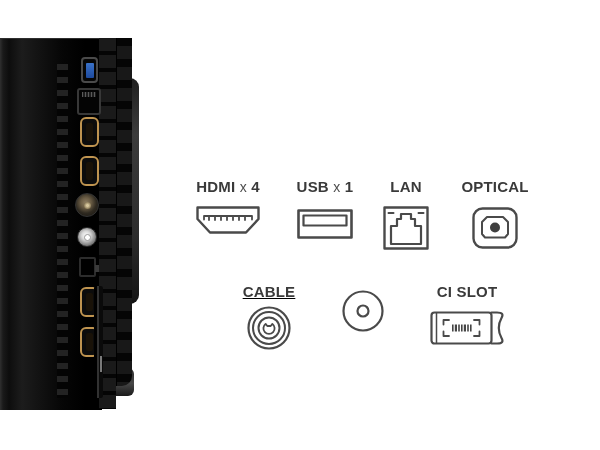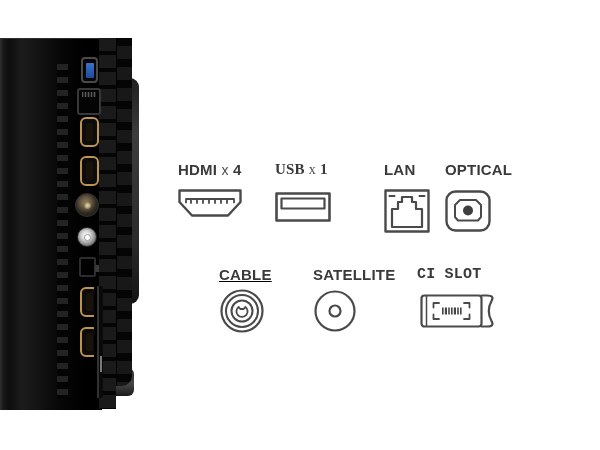--- a/index.html
+++ b/index.html
@@ -47,32 +47,32 @@
         display:flex;align-items:center;justify-content:center;}
   .sat-dot{width:5px;height:5px;border-radius:50%;background:#fff;border:1px solid #999;}
   .optical-port{left:79px;top:219px;width:17px;height:20px;background:#000;
         border:2px solid #2c2c2c;border-radius:2px;}
   .optical-nub{position:absolute;right:-5px;top:6px;width:4px;height:7px;background:#3a3a3a;}
   .ci-groove{left:94px;top:248px;width:9px;height:112px;border-radius:2px;
         background:linear-gradient(90deg,#000 0 3px,#323232 3px 5px,#0a0a0a 5px 100%);}
   .ci-highlight{position:absolute;right:1px;bottom:26px;width:2px;height:16px;background:#7a7a7a;}
 
   
-  .port-item{position:absolute;width:100px;}
+  .port-item{position:absolute;width:100px;text-align:center;margin-top:17px;}
   .port-label{font-size:15px;font-weight:bold;color:#3a3a3a;letter-spacing:0.2px;white-space:nowrap;}
   .port-label .x{font-weight:normal;color:#4f4f4f;font-size:14px;}
   .icon-wrap{display:block;}
   .icon-wrap svg{display:inline-block;}
   #pi-hdmi{left:178px;top:161px;}      #pi-hdmi .icon-wrap{margin-top:11px;}
-  #pi-usb{left:275px;top:161px;font-family:Liberation Serif, serif;}       #pi-usb .icon-wrap{margin-top:14px;}
-  #pi-lan{left:384px;top:161px;}       #pi-lan .icon-wrap{margin-top:11px;}
+  #pi-usb{left:275px;top:161px;}       #pi-usb .icon-wrap{margin-top:14px;}
+  #pi-lan{left:356px;top:161px;}       #pi-lan .icon-wrap{margin-top:11px;}
   #pi-optical{left:445px;top:161px;}   #pi-optical .icon-wrap{margin-top:12px;}
   #pi-cable{left:219px;top:266px;text-decoration:underline;}     #pi-cable .icon-wrap{margin-top:5px;}
   #pi-satellite{left:313px;top:266px;} #pi-satellite .icon-wrap{margin-top:6px;}
-  #pi-cislot{left:417px;top:266px;font-family:Liberation Mono, monospace;}    #pi-cislot .icon-wrap{margin-top:7px;}
+  #pi-cislot{left:417px;top:266px;}    #pi-cislot .icon-wrap{margin-top:7px;}
   .oline{stroke:#4a4a4a;fill:none;stroke-linejoin:round;stroke-linecap:round;}
 </style>
 </head>
 <body>
 
 <div id="canvas">
 
   <div id="tv-photo">
     <div class="slab"></div>
     <div class="perf-strip"></div>
@@ -161,21 +161,20 @@
       <svg width="46" height="46" viewBox="0 0 46 46">
         <circle class="oline" stroke-width="2.2" cx="23" cy="23" r="20.5"></circle>
         <circle class="oline" stroke-width="2" cx="23" cy="23" r="16"></circle>
         <circle class="oline" stroke-width="2" cx="23" cy="23" r="10.5"></circle>
         <path class="oline" stroke-width="1.8" d="M19.6 18.9 a5.6 5.6 0 1 0 6.8 0 l-1.7 2.1 h-3.4 Z"></path>
       </svg>
     </span>
   </div>
 
   <div class="port-item" id="pi-satellite">
-    <div class="port-label"><span>SATELLITE</span></div>
     <span class="icon-wrap">
       <svg width="44" height="44" viewBox="0 0 44 44">
         <circle class="oline" stroke-width="2.2" cx="22" cy="22" r="19.5"></circle>
         <circle class="oline" stroke-width="2.2" cx="22" cy="22" r="5.5"></circle>
       </svg>
     </span>
   </div>
 
   <div class="port-item" id="pi-cislot">
     <div class="port-label"><span>CI SLOT</span></div>

